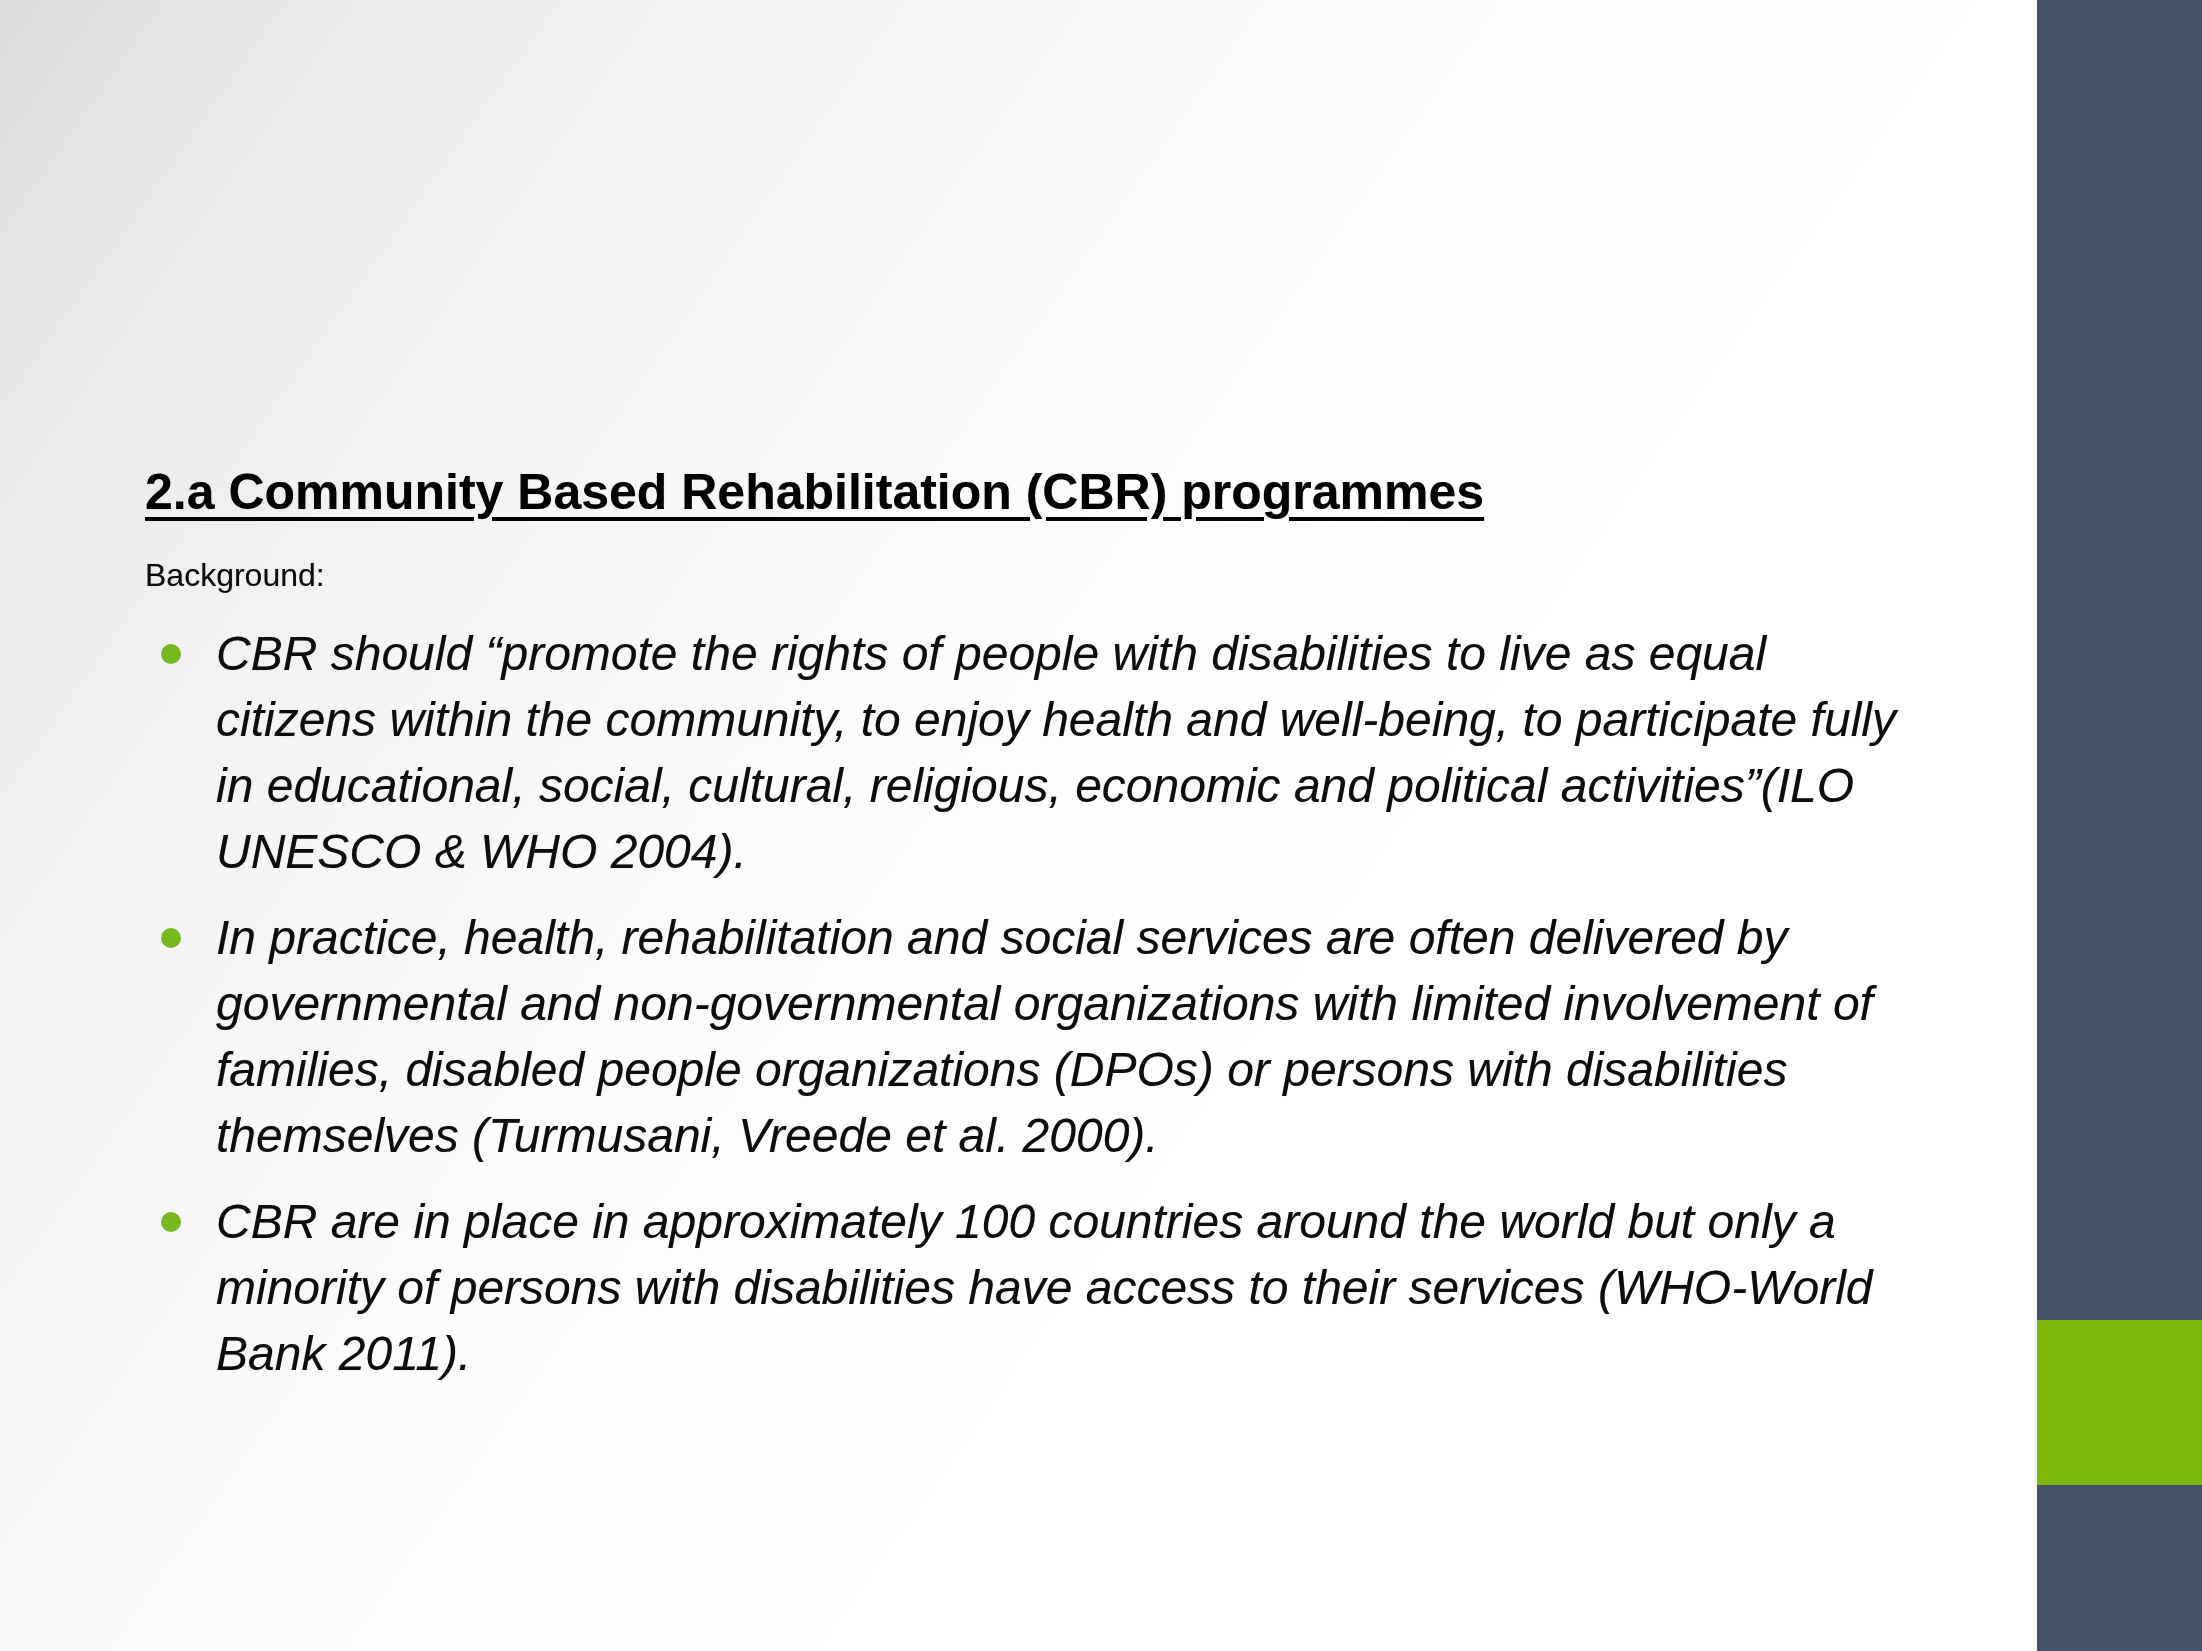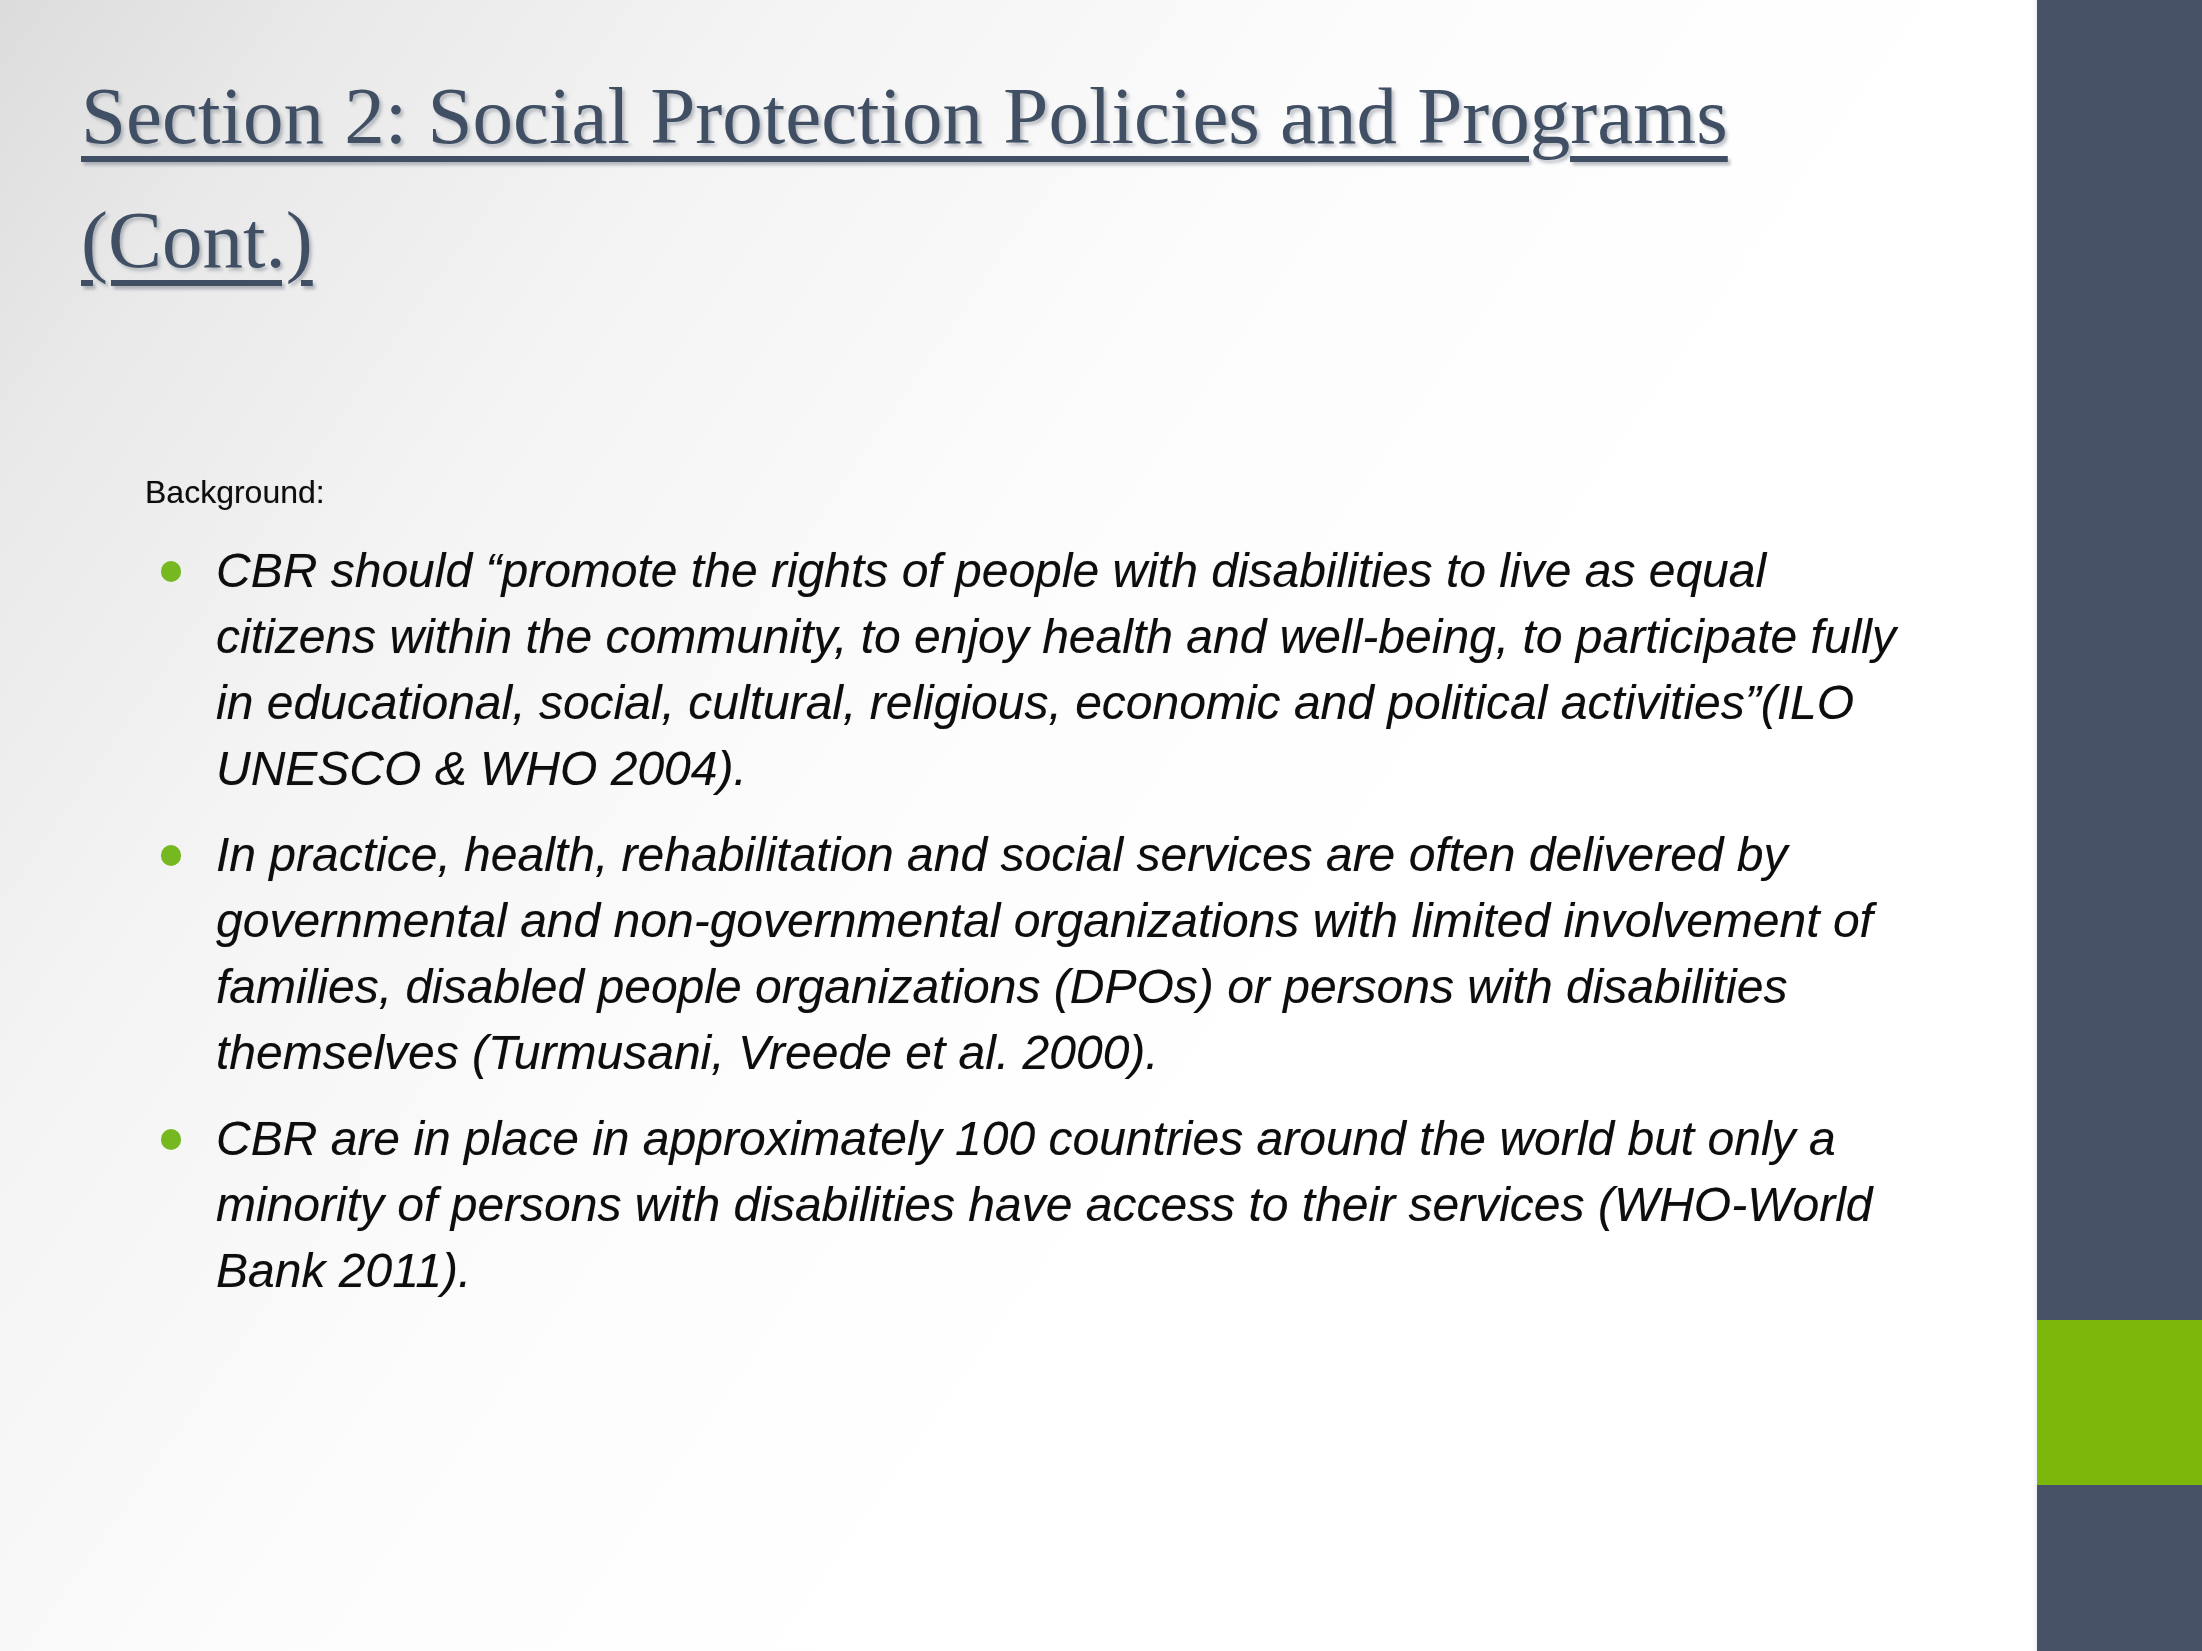--- a/index.html
+++ b/index.html
@@ -114,30 +114,23 @@
 <body>
 
 <div class="slide">
 
   <div class="bar-edge"></div>
 
   <div class="side-bar">
     <div class="green-band"></div>
   </div>
 
-  <div class="title-block">
-    <div class="title-row">
-      <span class="title-line">Section 2: Social Protection Policies and Programs</span>
-    </div>
-    <div class="title-row">
-      <span class="title-line">(Cont.)</span>
-    </div>
-  </div>
 
   <div class="body-block">
+    <div class="section-heading">2.a Community Based Rehabilitation (CBR) programmes</div>
 
     <div class="background-label">Background:</div>
 
     <ul class="bullets">
       <li>
         <span class="bullet-dot"></span>
         <span>CBR should “promote the rights of people with disabilities to live as equal citizens within the community, to enjoy health and well-being, to participate fully in educational, social, cultural, religious, economic and political activities”(ILO UNESCO &amp; WHO 2004).</span>
       </li>
       <li>
         <span class="bullet-dot"></span>

